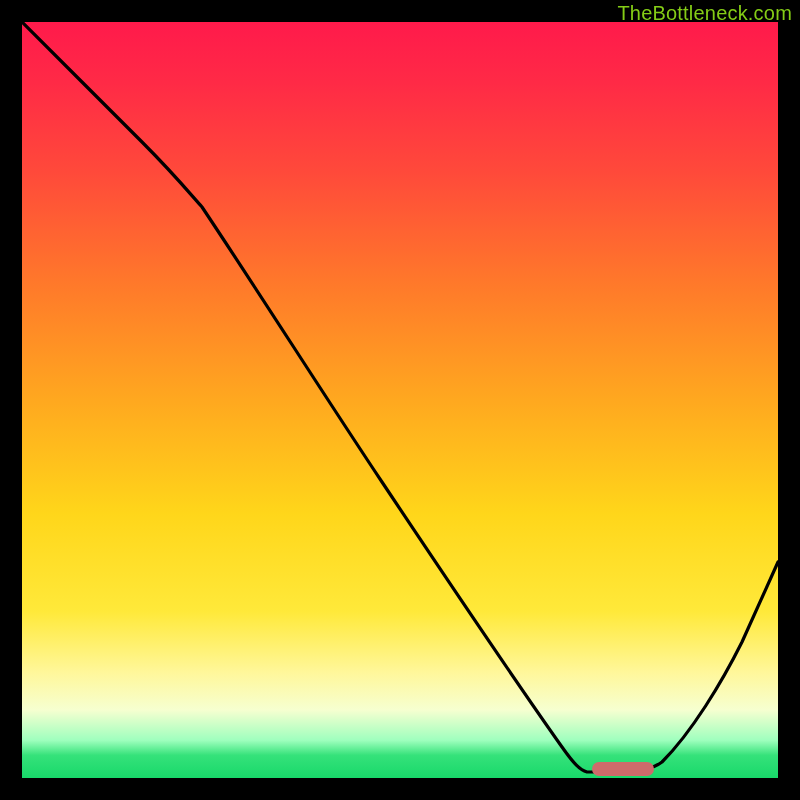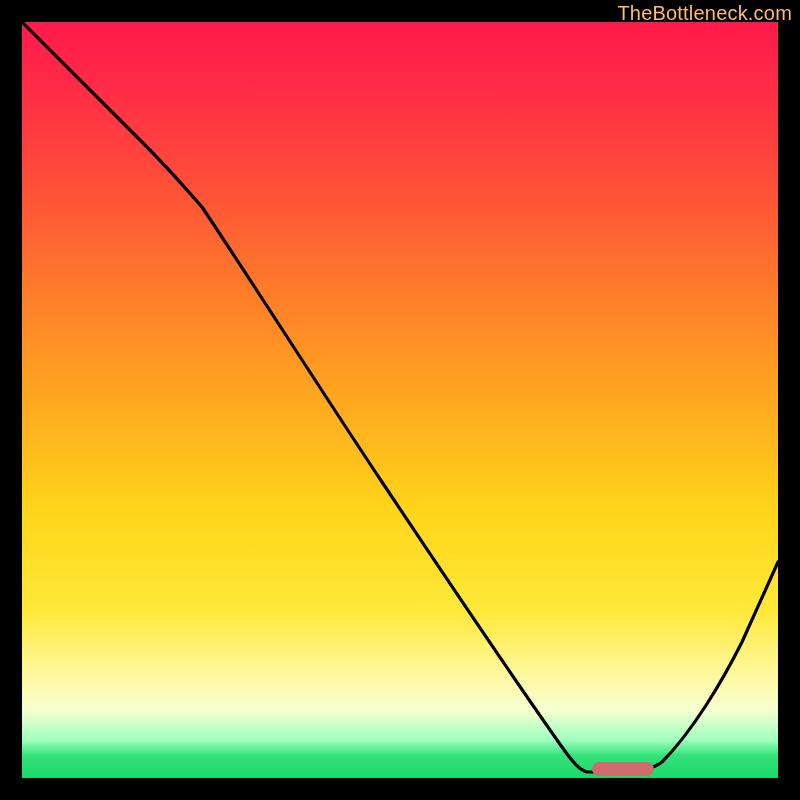--- a/index.html
+++ b/index.html
@@ -51,21 +51,21 @@
     position: absolute;
     width: 62px;
     height: 14px;
     border-radius: 7px;
     background: #ce6b6b;
   }
   .watermark {
     position: absolute;
     top: 2px;
     right: 8px;
-    color: #fdba74;
+    color: #84cc16;
     font-size: 20px;
     font-weight: 500;
     letter-spacing: 0.2px;
   }
 </style>
 </head>
 <body>
 
 <div class="frame">
 

